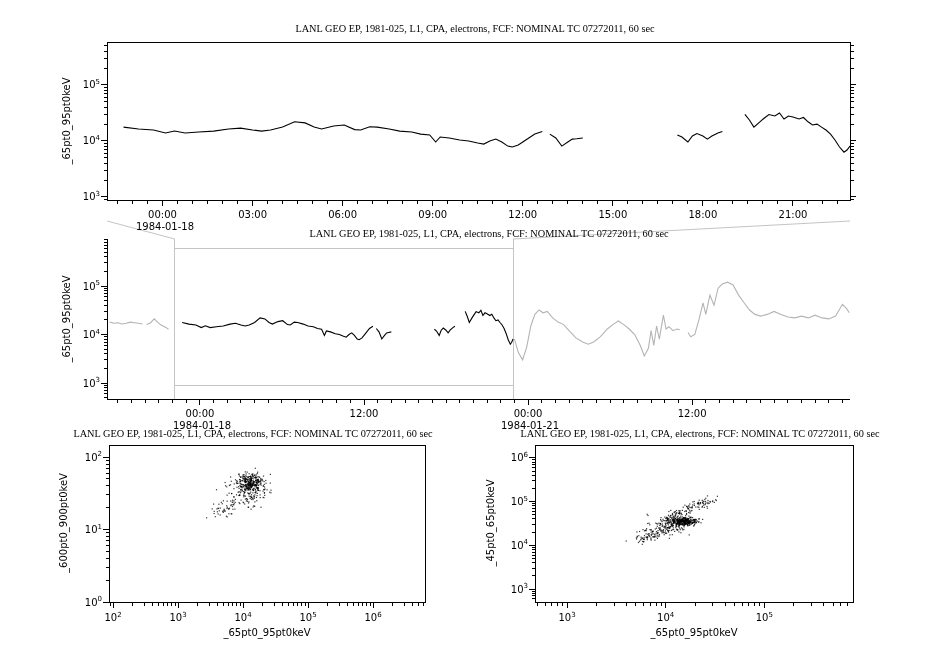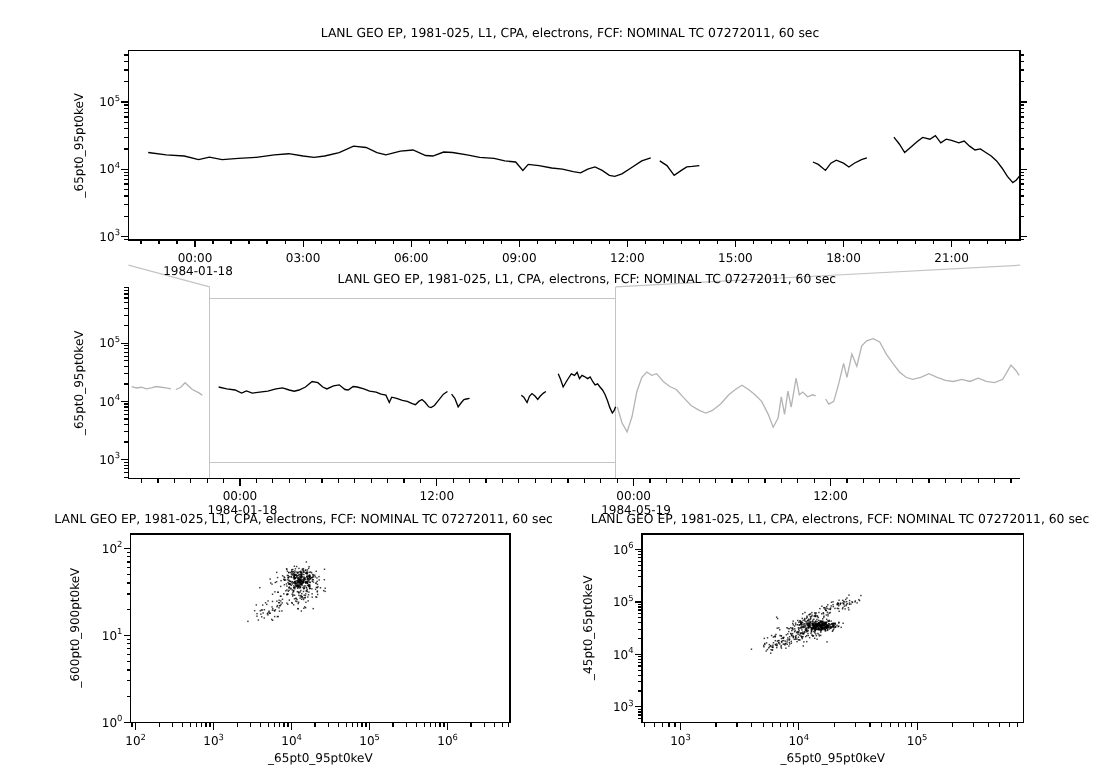--- a/index.html
+++ b/index.html
@@ -1,20 +1,20 @@
 <!DOCTYPE html>
 <html><head>
 <meta charset="utf-8">
 <style>
   html,body{margin:0;padding:0;background:#fff;}
   .canvas{position:relative;width:926px;height:647px;background:#ffffff;overflow:hidden;
           font-family:"DejaVu Sans","Liberation Sans",sans-serif;color:#000;}
   svg{position:absolute;left:0;top:0;font-family:"DejaVu Sans","Liberation Sans",sans-serif;}
   .lbl{position:absolute;font-size:10px;white-space:nowrap;transform:translateX(-50%);line-height:11px;}
-  .title{font-size:10.3px;}
+  .title{font-size:10.3px;font-family:Liberation Serif, serif;}
   .vlbl{position:absolute;font-size:10px;white-space:nowrap;transform:translate(-50%,-50%) rotate(-90deg);line-height:10px;}
 </style>
 </head>
 <body>
 
 <div class="canvas">
   <svg id="plot-svg" width="926" height="647" viewBox="0 0 926 647">
     <g id="g-decor">
         <line x1="107" y1="221" x2="174.66973321067155" y2="239" stroke="#c4c4c4" stroke-width="1"></line>
         <line x1="850" y1="221" x2="513.0183992640294" y2="239" stroke="#c4c4c4" stroke-width="1"></line>
@@ -1558,21 +1558,21 @@
       </g>
   </svg>
 
   <div class="lbl title" style="left:475px;top:23px">LANL GEO EP, 1981-025, L1, CPA, electrons, FCF: NOMINAL TC 07272011, 60 sec</div>
   <div class="lbl title" style="left:489px;top:228px">LANL GEO EP, 1981-025, L1, CPA, electrons, FCF: NOMINAL TC 07272011, 60 sec</div>
   <div class="lbl title" style="left:253px;top:428px">LANL GEO EP, 1981-025, L1, CPA, electrons, FCF: NOMINAL TC 07272011, 60 sec</div>
   <div class="lbl title" style="left:700px;top:428px">LANL GEO EP, 1981-025, L1, CPA, electrons, FCF: NOMINAL TC 07272011, 60 sec</div>
 
   <div class="lbl" style="left:165px;top:221px">1984-01-18</div>
   <div class="lbl" style="left:202px;top:420px">1984-01-18</div>
-  <div class="lbl" style="left:530px;top:420px">1984-05-19</div>
+  <div class="lbl" style="left:530px;top:420px">1984-01-21</div>
 
   <div class="vlbl" style="left:67px;top:121px">_65pt0_95pt0keV</div>
   <div class="vlbl" style="left:67px;top:319px">_65pt0_95pt0keV</div>
   <div class="vlbl" style="left:64px;top:523px">_600pt0_900pt0keV</div>
   <div class="vlbl" style="left:491px;top:523px">_45pt0_65pt0keV</div>
 
   <div class="lbl" style="left:267px;top:627px">_65pt0_95pt0keV</div>
   <div class="lbl" style="left:694px;top:627px">_65pt0_95pt0keV</div>
 </div>
 

